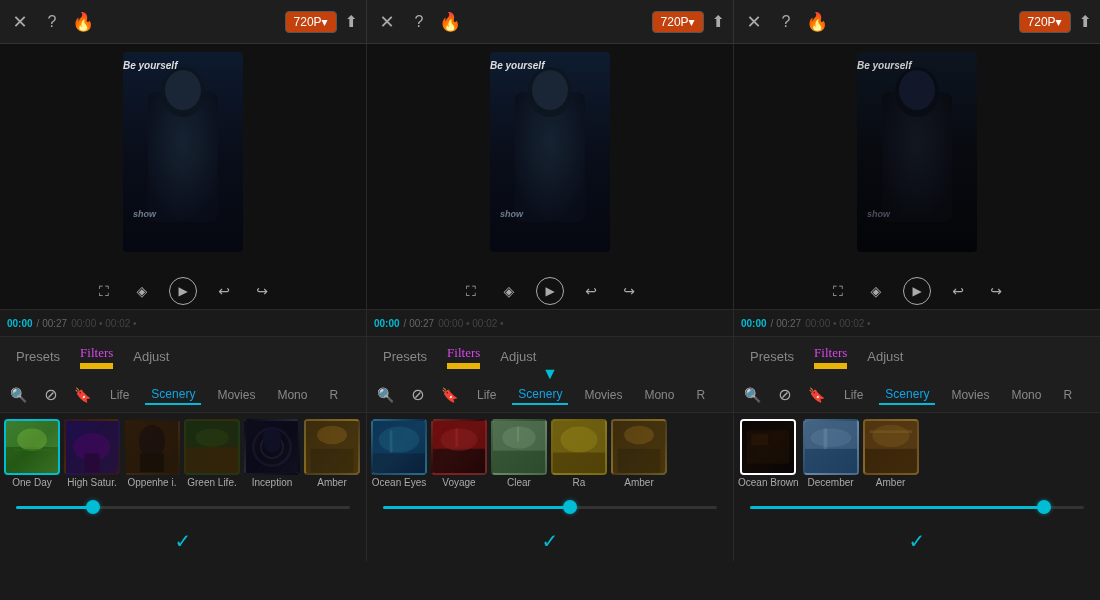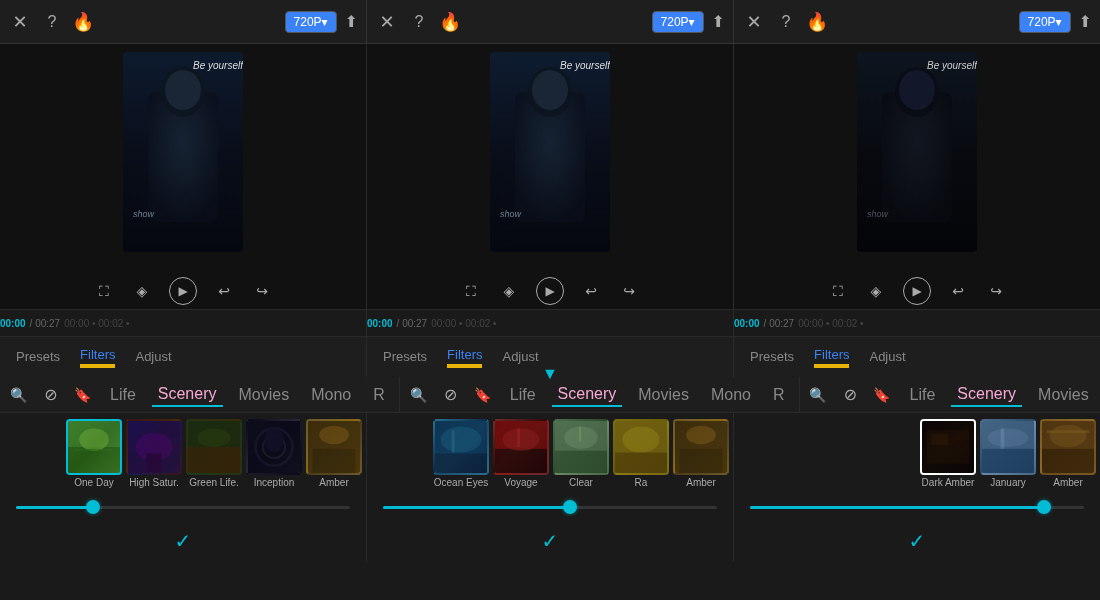--- a/index.html
+++ b/index.html
@@ -31,21 +31,21 @@
     }
     .toolbar:last-child { border-right: none; }
     .toolbar-icon {
       width: 24px; height: 24px;
       display: flex; align-items: center; justify-content: center;
       cursor: pointer; color: #aaa; font-size: 16px;
     }
     .toolbar-icon.close { color: #aaa; font-size: 18px; }
     .fire-icon { color: #ff4500; font-size: 18px; }
     .quality-btn {
-      background: #3b82f6;
+      background: #c2410c;
       border: 1px solid #555;
       border-radius: 4px;
       color: #fff;
       font-size: 12px;
       padding: 3px 8px;
       cursor: pointer;
       display: flex; align-items: center; gap: 4px;
       margin-left: auto;
     }
     .upload-icon { color: #aaa; font-size: 16px; cursor: pointer; }
@@ -68,21 +68,22 @@
     .preview-panel:last-child { border-right: none; }
     .video-thumb {
       width: 120px;
       height: 200px;
       background: linear-gradient(180deg, #0d1a2e 0%, #0a0e1a 50%, #050810 100%);
       border-radius: 4px;
       position: relative;
       overflow: hidden;
       display: flex;
       flex-direction: column;
-      align-items: flex-end;
+      align-items: flex-start;
+      font-weight: bold;
     }
     .video-thumb .text-overlay-top {
       font-size: 11px;
       color: #ccc;
       margin-top: 10px;
       font-style: italic;
     }
     .preview-controls {
       display: flex;
       align-items: center;
@@ -106,21 +107,21 @@
       display: flex;
       height: 28px;
       background: #1a1a1a;
       border-top: 1px solid #2a2a2a;
       border-bottom: 1px solid #2a2a2a;
     }
     .timeline {
       flex: 1;
       display: flex;
       align-items: center;
-      padding: 0 0;
+      padding: 0 7px;
       font-size: 10px;
       color: #666;
       gap: 4px;
       border-right: 1px solid #2a2a2a;
       overflow: hidden;
     }
     .timeline:last-child { border-right: none; }
     .timeline .current-time { color: #00bcd4; font-weight: bold; }
     .timeline .total-time { color: #666; }
     .timeline .tick { color: #444; }
@@ -141,22 +142,23 @@
       position: relative;
     }
     .tabs-panel:last-child { border-right: none; }
     .tab-item {
       font-size: 13px;
       color: #888;
       cursor: pointer;
       padding-bottom: 2px;
     }
     .tab-item.active {
-      color: #3b82f6;
-      border-bottom: 4px solid #eab308;
+      color: #d946ef;
+      border-bottom: 6px solid #eab308;
+      font-family: Liberation Serif, serif;
     }
     .arrow-indicator {
       position: absolute;
       left: 175px;
       top: 28px;
       color: #00bcd4;
       font-size: 16px;
     }
 
     
@@ -176,45 +178,44 @@
     }
     .filter-icons-panel:last-child { border-right: none; }
     .fi-icon {
       color: #aaa;
       font-size: 14px;
       cursor: pointer;
       width: 22px; height: 22px;
       display: flex; align-items: center; justify-content: center;
     }
     .fi-category {
-      font-size: 16px;
+      font-size: 12px;
       cursor: pointer;
       padding: 2px 6px;
     }
     .fi-category.active {
-      color: #f9a8d4;
+      color: #0ea5e9;
       border-bottom: 2px solid #00bcd4;
     }
     .fi-category.normal { color: #888; }
 
     
     .filter-items-row {
       display: flex;
       height: 80px;
       background: #1a1a1a;
     }
     .filter-items-panel {
       flex: 1;
       display: flex;
       align-items: center;
       padding: 0 4px;
       gap: 4px;
       border-right: 1px solid #2a2a2a;
       overflow: hidden;
-      justify-content: flex-end;
     }
     .filter-items-panel:last-child { border-right: none; }
     .filter-item {
       display: flex;
       flex-direction: column;
       align-items: center;
       cursor: pointer;
       flex-shrink: 0;
     }
     .filter-thumb {
@@ -518,20 +519,30 @@
       <div class="filter-thumb ft-highsatur">
         <svg viewBox="0 0 56 56" style="width:100%;height:100%;position:absolute;top:0;left:0;opacity:0.8">
           <rect width="56" height="56" fill="#1a1230"></rect>
           <ellipse cx="28" cy="28" rx="20" ry="15" fill="#2a1040" opacity="0.8"></ellipse>
           <rect x="20" y="35" width="16" height="20" fill="#1a0a28" opacity="0.9"></rect>
         </svg>
       </div>
       <span class="filter-label">High Satur.</span>
     </div>
     <div class="filter-item">
+      <div class="filter-thumb ft-oppenheimer">
+        <svg viewBox="0 0 56 56" style="width:100%;height:100%;position:absolute;top:0;left:0;opacity:0.8">
+          <rect width="56" height="56" fill="#2a1a08"></rect>
+          <ellipse cx="28" cy="22" rx="14" ry="18" fill="#1a1010" opacity="0.9"></ellipse>
+          <rect x="15" y="35" width="26" height="20" fill="#150e05" opacity="0.9"></rect>
+        </svg>
+      </div>
+      <span class="filter-label">Oppenhe i.</span>
+    </div>
+    <div class="filter-item">
       <div class="filter-thumb ft-greenorange">
         <svg viewBox="0 0 56 56" style="width:100%;height:100%;position:absolute;top:0;left:0;opacity:0.8">
           <rect width="56" height="56" fill="#1a2a10"></rect>
           <rect x="0" y="28" width="56" height="28" fill="#3a2008" opacity="0.8"></rect>
           <ellipse cx="28" cy="18" rx="18" ry="10" fill="#2a3a10" opacity="0.7"></ellipse>
         </svg>
       </div>
       <span class="filter-label">Green Life.</span>
     </div>
     <div class="filter-item">
@@ -616,32 +627,32 @@
   <div class="filter-items-panel">
     <div class="filter-item">
       <div class="filter-thumb selected-white ft-darkbrown">
         <svg viewBox="0 0 56 56" style="width:100%;height:100%;position:absolute;top:0;left:0;opacity:0.8">
           <rect width="56" height="56" fill="#0a0505"></rect>
           <rect x="5" y="10" width="46" height="36" rx="2" fill="#180e06" opacity="0.9"></rect>
           <rect x="10" y="14" width="18" height="12" fill="#2a1808" opacity="0.7"></rect>
           <circle cx="38" cy="20" rx="10" r="10" fill="#1a0a04" opacity="0.8"></circle>
         </svg>
       </div>
-      <span class="filter-label">Dark Amber</span>
+      <span class="filter-label">Ocean Brown</span>
     </div>
     <div class="filter-item">
       <div class="filter-thumb ft-december">
         <svg viewBox="0 0 56 56" style="width:100%;height:100%;position:absolute;top:0;left:0;opacity:0.8">
           <rect width="56" height="56" fill="#3a5a7a"></rect>
           <rect x="0" y="30" width="56" height="26" fill="#1a3a5a" opacity="0.9"></rect>
           <ellipse cx="28" cy="18" rx="22" ry="10" fill="#5a7a9a" opacity="0.5"></ellipse>
           <rect x="20" y="8" width="4" height="22" fill="#7a9aba" opacity="0.4"></rect>
         </svg>
       </div>
-      <span class="filter-label">January</span>
+      <span class="filter-label">December</span>
     </div>
     <div class="filter-item">
       <div class="filter-thumb ft-amber2">
         <svg viewBox="0 0 56 56" style="width:100%;height:100%;position:absolute;top:0;left:0;opacity:0.8">
           <rect width="56" height="56" fill="#4a3010"></rect>
           <rect x="0" y="30" width="56" height="26" fill="#2a1a06" opacity="0.9"></rect>
           <ellipse cx="28" cy="16" rx="20" ry="12" fill="#6a4a18" opacity="0.7"></ellipse>
           <rect x="5" y="10" width="46" height="3" fill="#8a6a28" opacity="0.4"></rect>
         </svg>
       </div>

